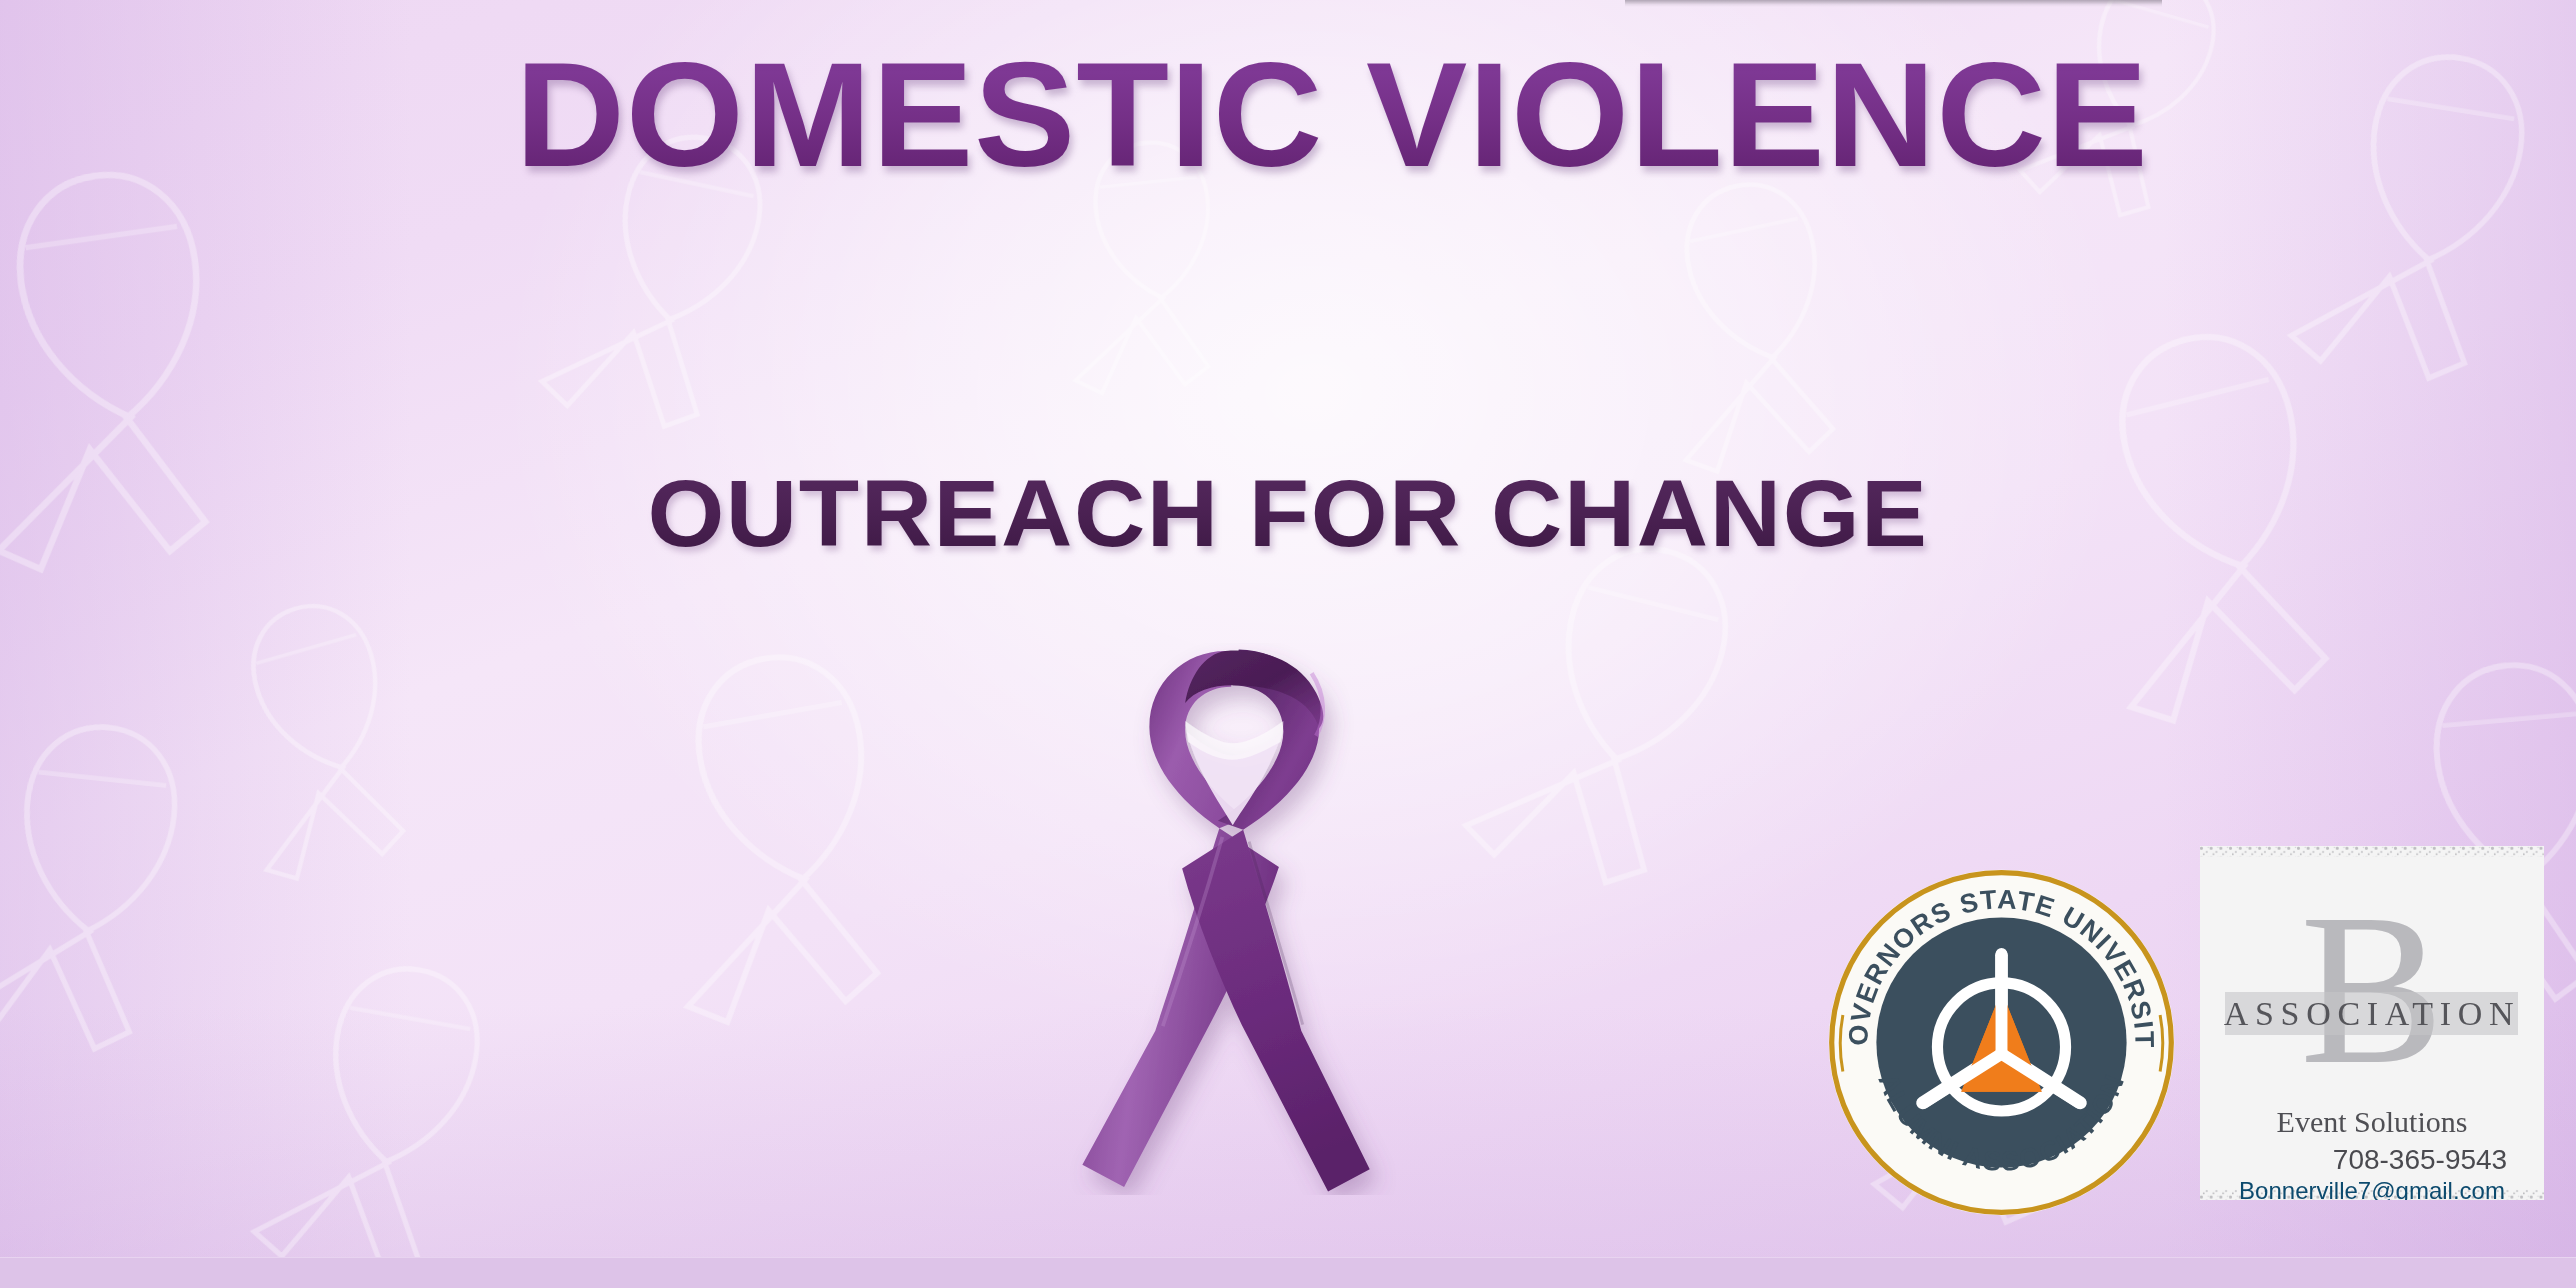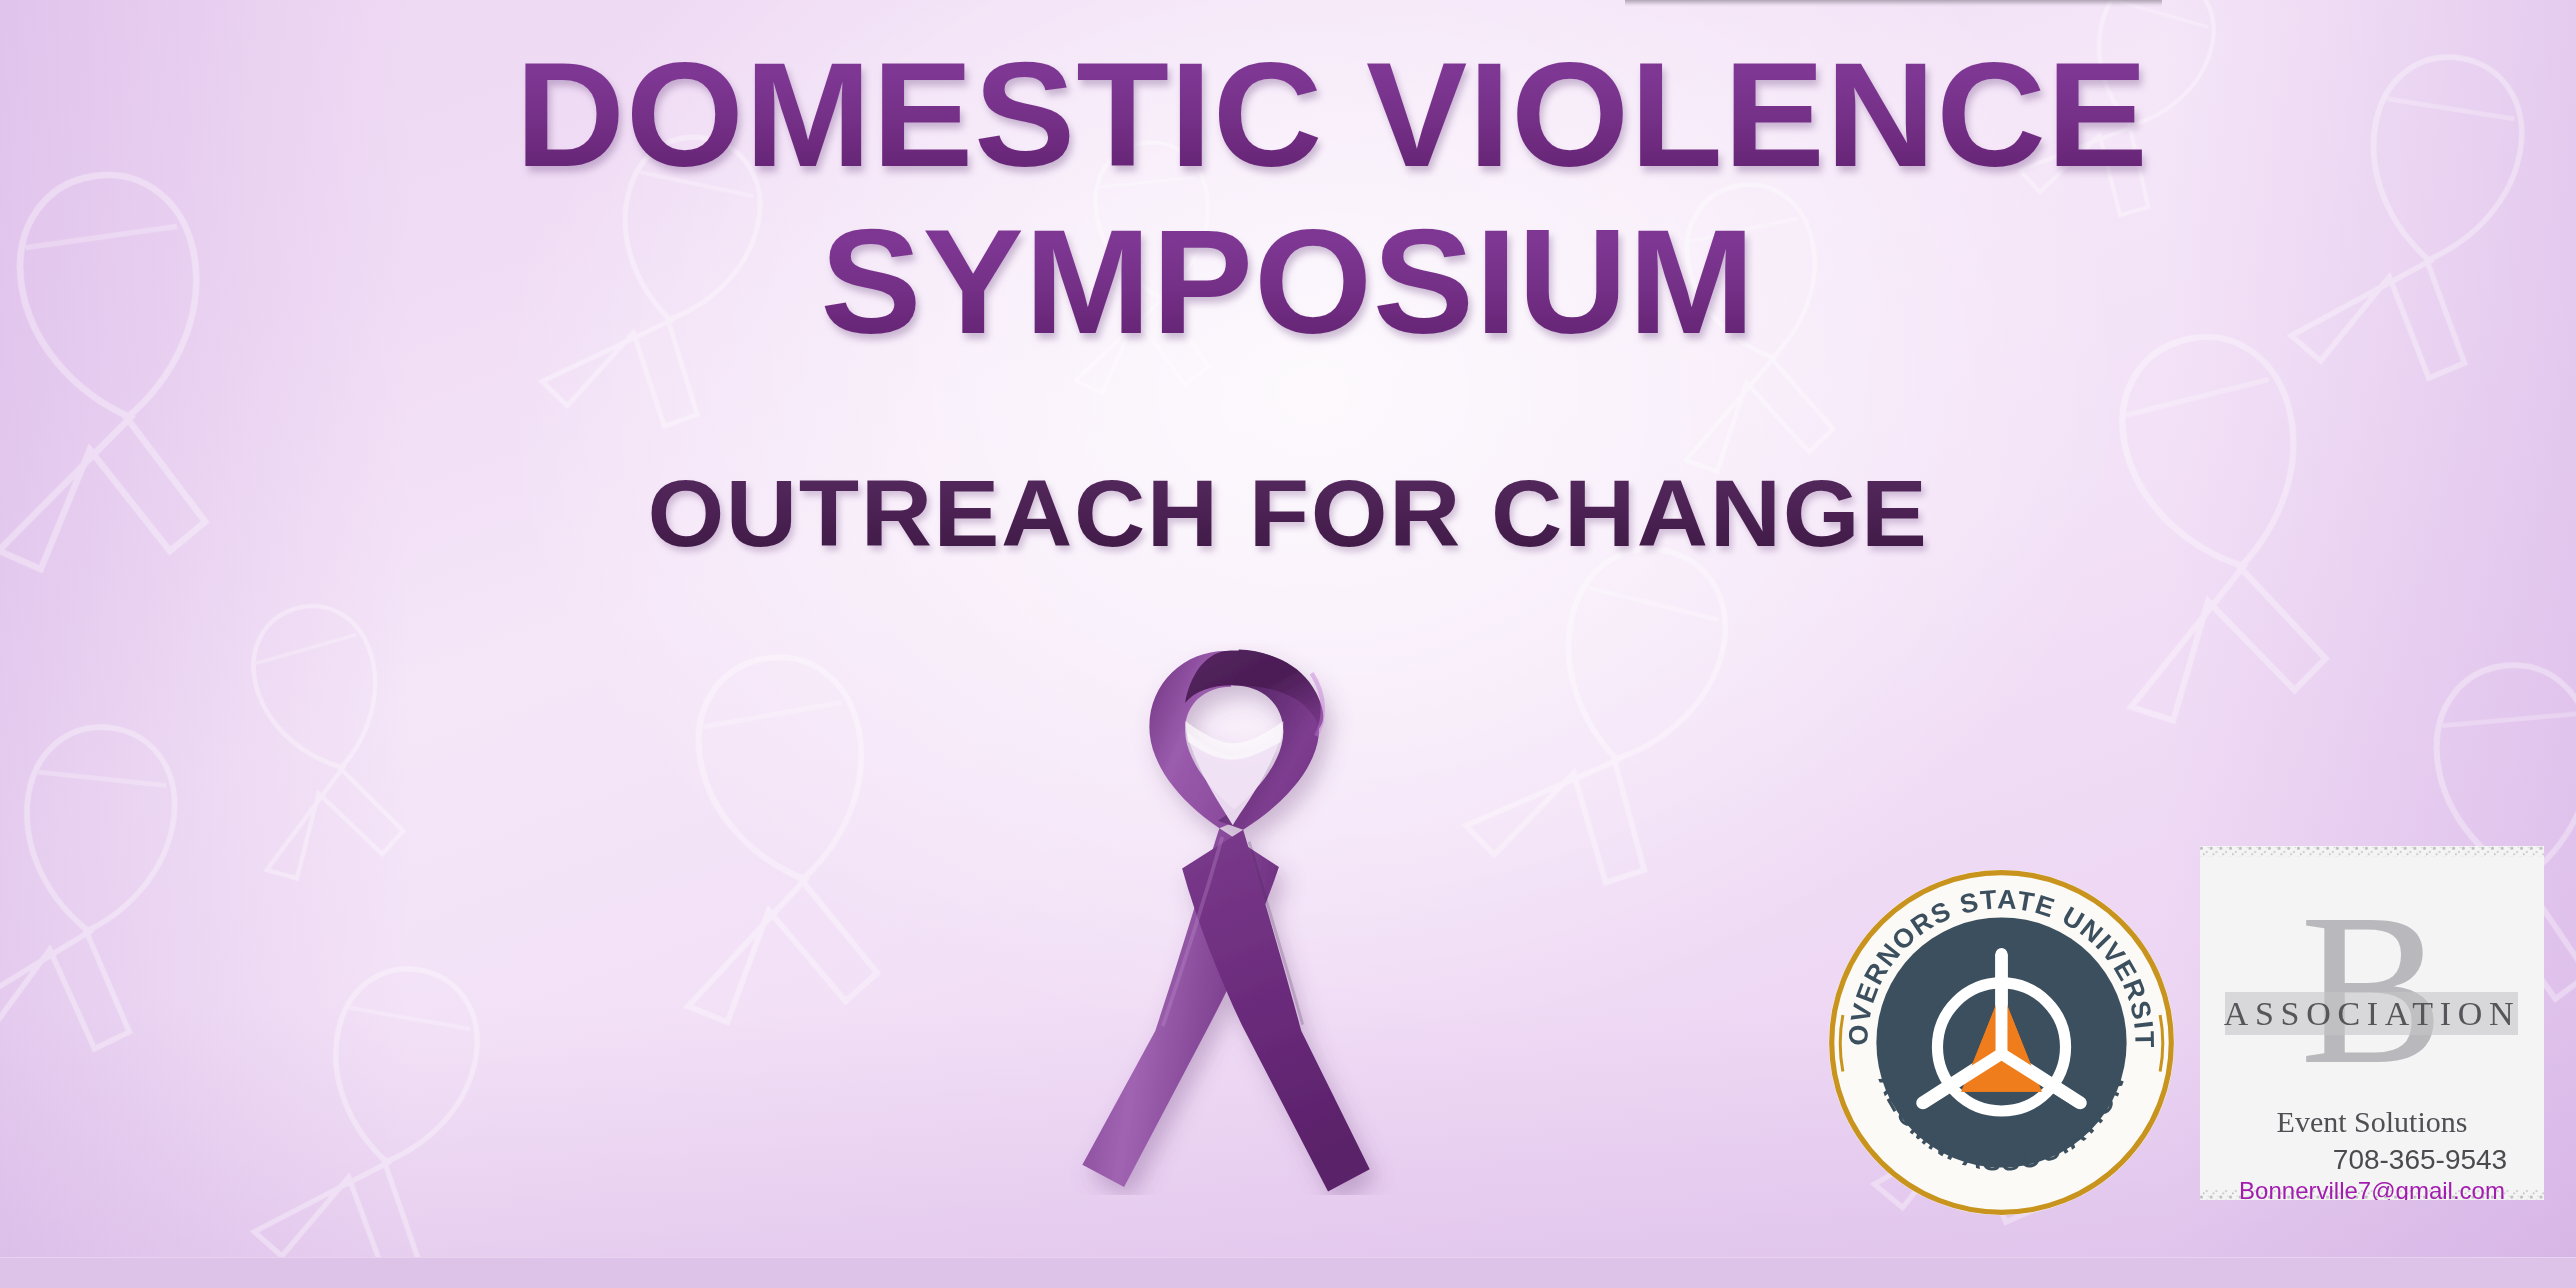--- a/index.html
+++ b/index.html
@@ -225,21 +225,21 @@
     padding-left: 48px;
   }
   .bv-email {
     position: absolute;
     left: 0;
     top: 331px;
     width: 100%;
     text-align: center;
     font-family: "Liberation Sans", sans-serif;
     font-size: 24px;
-    color: #a21caf;
+    color: #0c4a6e;
   }
 </style>
 </head>
 <body>
 
 <div id="poster">
 
   <div class="bg-glow"></div>
   <div class="bg-vign-left"></div>
   <div class="bg-vign-right"></div>
@@ -272,23 +272,20 @@
       <use href="#wmribbon" transform="translate(2860,170) rotate(16) scale(0.8)"></use>
     </g>
   </svg>
 
   <div class="top-shadow"></div>
 
   <div class="headline-wrap" style="top:40px;margin-left:44px;">
     <div id="line1" class="title-line">DOMESTIC VIOLENCE</div>
   </div>
 
-  <div class="headline-wrap" style="top:207px;">
-    <div id="line2" class="title-line">SYMPOSIUM</div>
-  </div>
 
   <div class="headline-wrap" style="top:466px;">
     <div class="subtitle-line">OUTREACH FOR CHANGE</div>
   </div>
 
   <svg id="ribbon" viewBox="0 0 450 740">
     <defs>
       <linearGradient id="gLeftTail" x1="0" y1="0" x2="1" y2="0.25">
         <stop offset="0%" stop-color="#7c3d8d"></stop>
         <stop offset="40%" stop-color="#a064b2"></stop>

